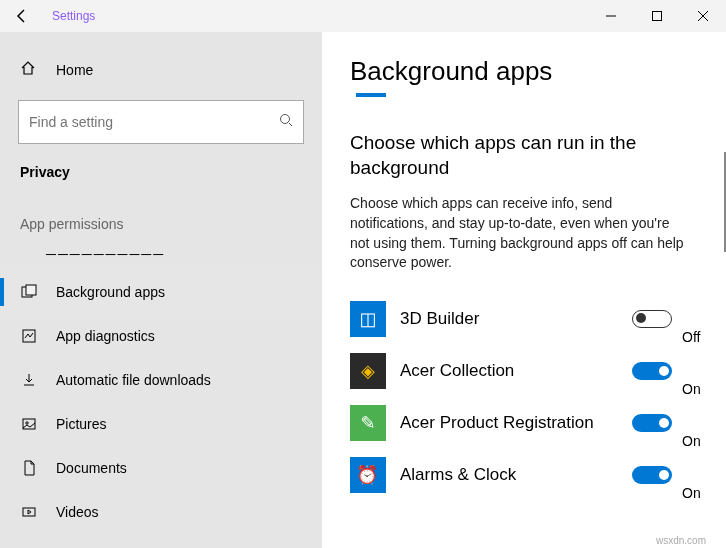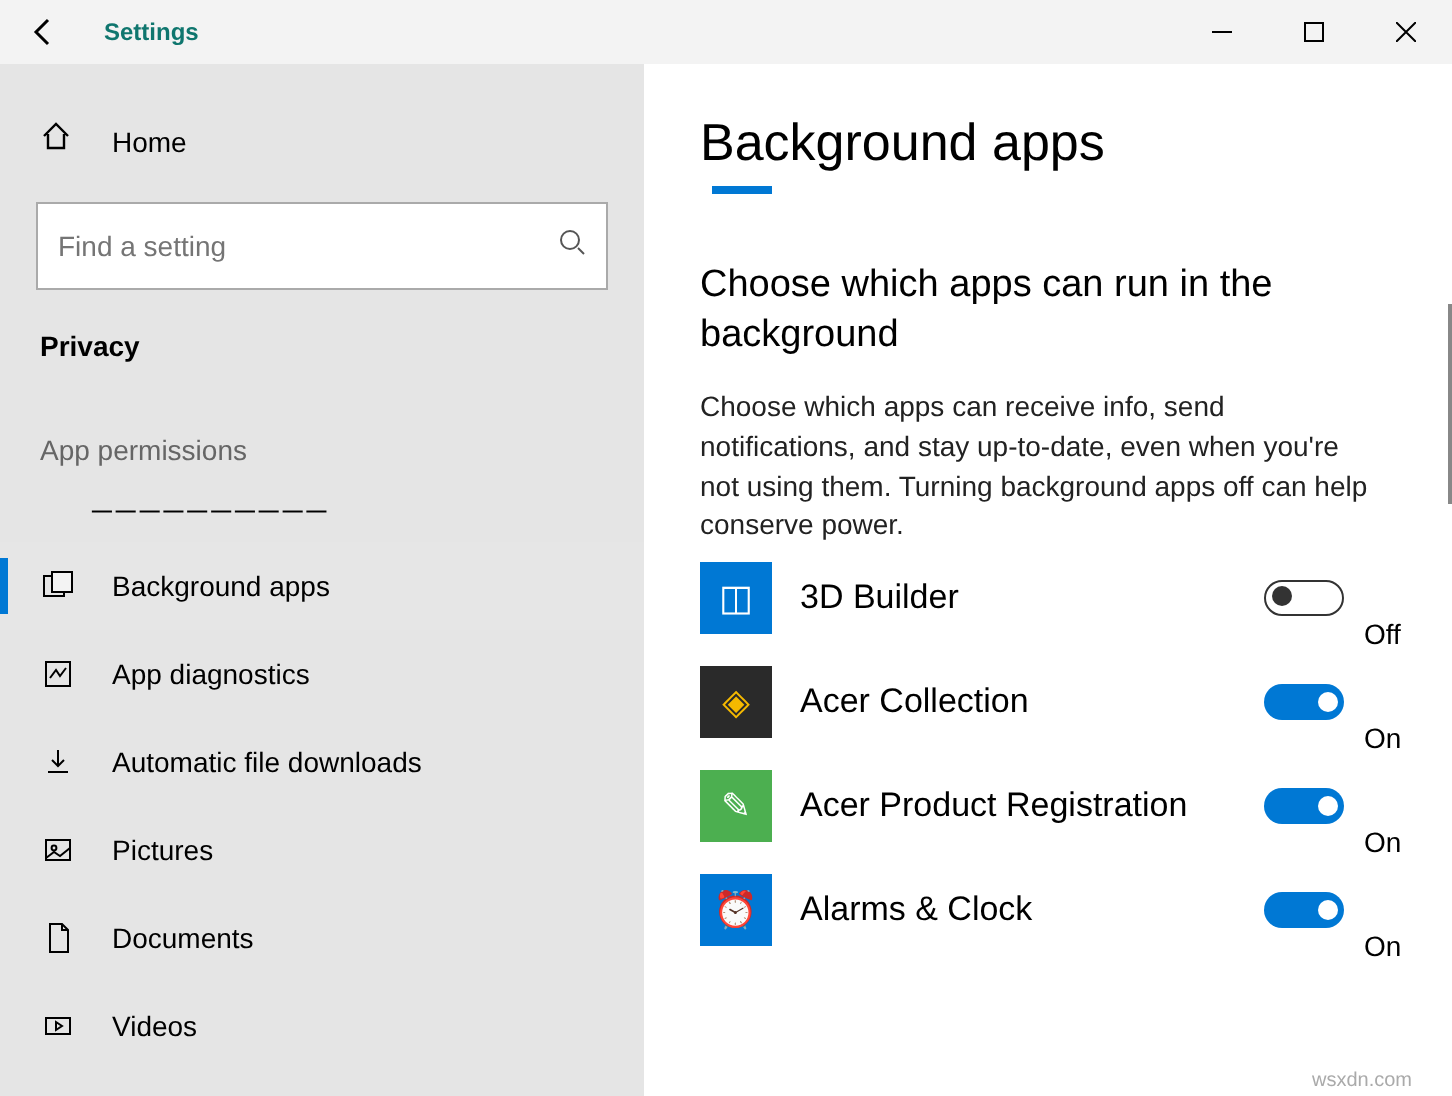--- a/index.html
+++ b/index.html
@@ -1,19 +1,19 @@
 <!DOCTYPE html>
 <html><head>
 <meta charset="utf-8">
 <style>
 * { margin: 0; padding: 0; box-sizing: border-box; font-family: "Segoe UI", Arial, sans-serif; }
 body { width: 726px; height: 548px; background: #fff; overflow: hidden; position: relative; }
 .titlebar { height: 32px; display: flex; align-items: center; background: #f3f3f3; }
 .back-btn { width: 44px; height: 32px; display: flex; align-items: center; justify-content: center; cursor: pointer; }
-.title { font-size: 12px; color: #0f766e; margin-left: 8px; font-weight: bold; }
+.title { font-size: 12px; color: #8b5cf6; margin-left: 8px; }
 .win-controls { margin-left: auto; display: flex; }
 .win-btn { width: 46px; height: 32px; display: flex; align-items: center; justify-content: center; cursor: pointer; }
 .container { display: flex; height: calc(100% - 32px); }
 .sidebar { width: 322px; background: #e5e5e5; padding-top: 20px; overflow: hidden; }
 .home-row { display: flex; align-items: center; padding: 8px 20px; cursor: pointer; }
 .home-row .icon { width: 18px; margin-right: 18px; }
 .home-row .label { font-size: 14px; }
 .search-box { margin: 12px 18px; border: 1px solid #aaa; background: #fff; height: 44px; display: flex; align-items: center; padding: 0 10px; }
 .search-box input { border: none; outline: none; flex: 1; font-size: 14px; background: transparent; }
 .category { font-weight: 600; font-size: 14px; padding: 8px 20px 16px 20px; }
@@ -21,21 +21,21 @@
 .truncated-item { padding: 8px 20px 8px 46px; font-size: 14px; color: #000; letter-spacing: 2px; }
 .nav-item { display: flex; align-items: center; height: 44px; padding: 0 20px; cursor: pointer; position: relative; }
 .nav-item .icon { width: 18px; margin-right: 18px; display: flex; align-items: center; justify-content: center; }
 .nav-item .label { font-size: 14px; }
 .nav-item.selected::before { content: ""; position: absolute; left: 0; top: 8px; bottom: 8px; width: 4px; background: #0078d4; }
 .nav-item.selected { background: #e6e6e6; }
 .content { flex: 1; padding: 24px 20px 0 28px; position: relative; overflow: hidden; }
 .page-title { font-size: 26px; font-weight: 400; margin-bottom: 6px; }
 .accent-bar { width: 30px; height: 4px; background: #0078d4; margin-left: 6px; margin-bottom: 34px; }
 .sub-heading { font-size: 19px; font-weight: 400; margin-bottom: 14px; line-height: 1.3; max-width: 340px; }
-.desc { font-size: 14px; color: #222; line-height: 1.4; max-width: 340px; }
+.desc { font-size: 14px; color: #222; line-height: 1.4; margin-bottom: 20px; max-width: 340px; }
 .app-row { display: flex; align-items: center; height: 52px; }
 .app-icon { width: 36px; height: 36px; margin-right: 14px; display: flex; align-items: center; justify-content: center; font-size: 18px; }
 .app-name { font-size: 17px; flex: 1; }
 .toggle-wrap { display: flex; align-items: center; gap: 10px; }
 .toggle { width: 40px; height: 18px; border-radius: 9px; position: relative; cursor: pointer; }
 .toggle.off { border: 1.5px solid #333; background: #fff; }
 .toggle.off::after { content: ""; position: absolute; width: 10px; height: 10px; border-radius: 50%; background: #333; left: 3px; top: 2.5px; }
 .toggle.on { background: #0078d4; }
 .toggle.on::after { content: ""; position: absolute; width: 10px; height: 10px; border-radius: 50%; background: #fff; right: 3px; top: 4px; }
 .toggle-label { font-size: 14px; width: 24px; margin-top: 36px; }

